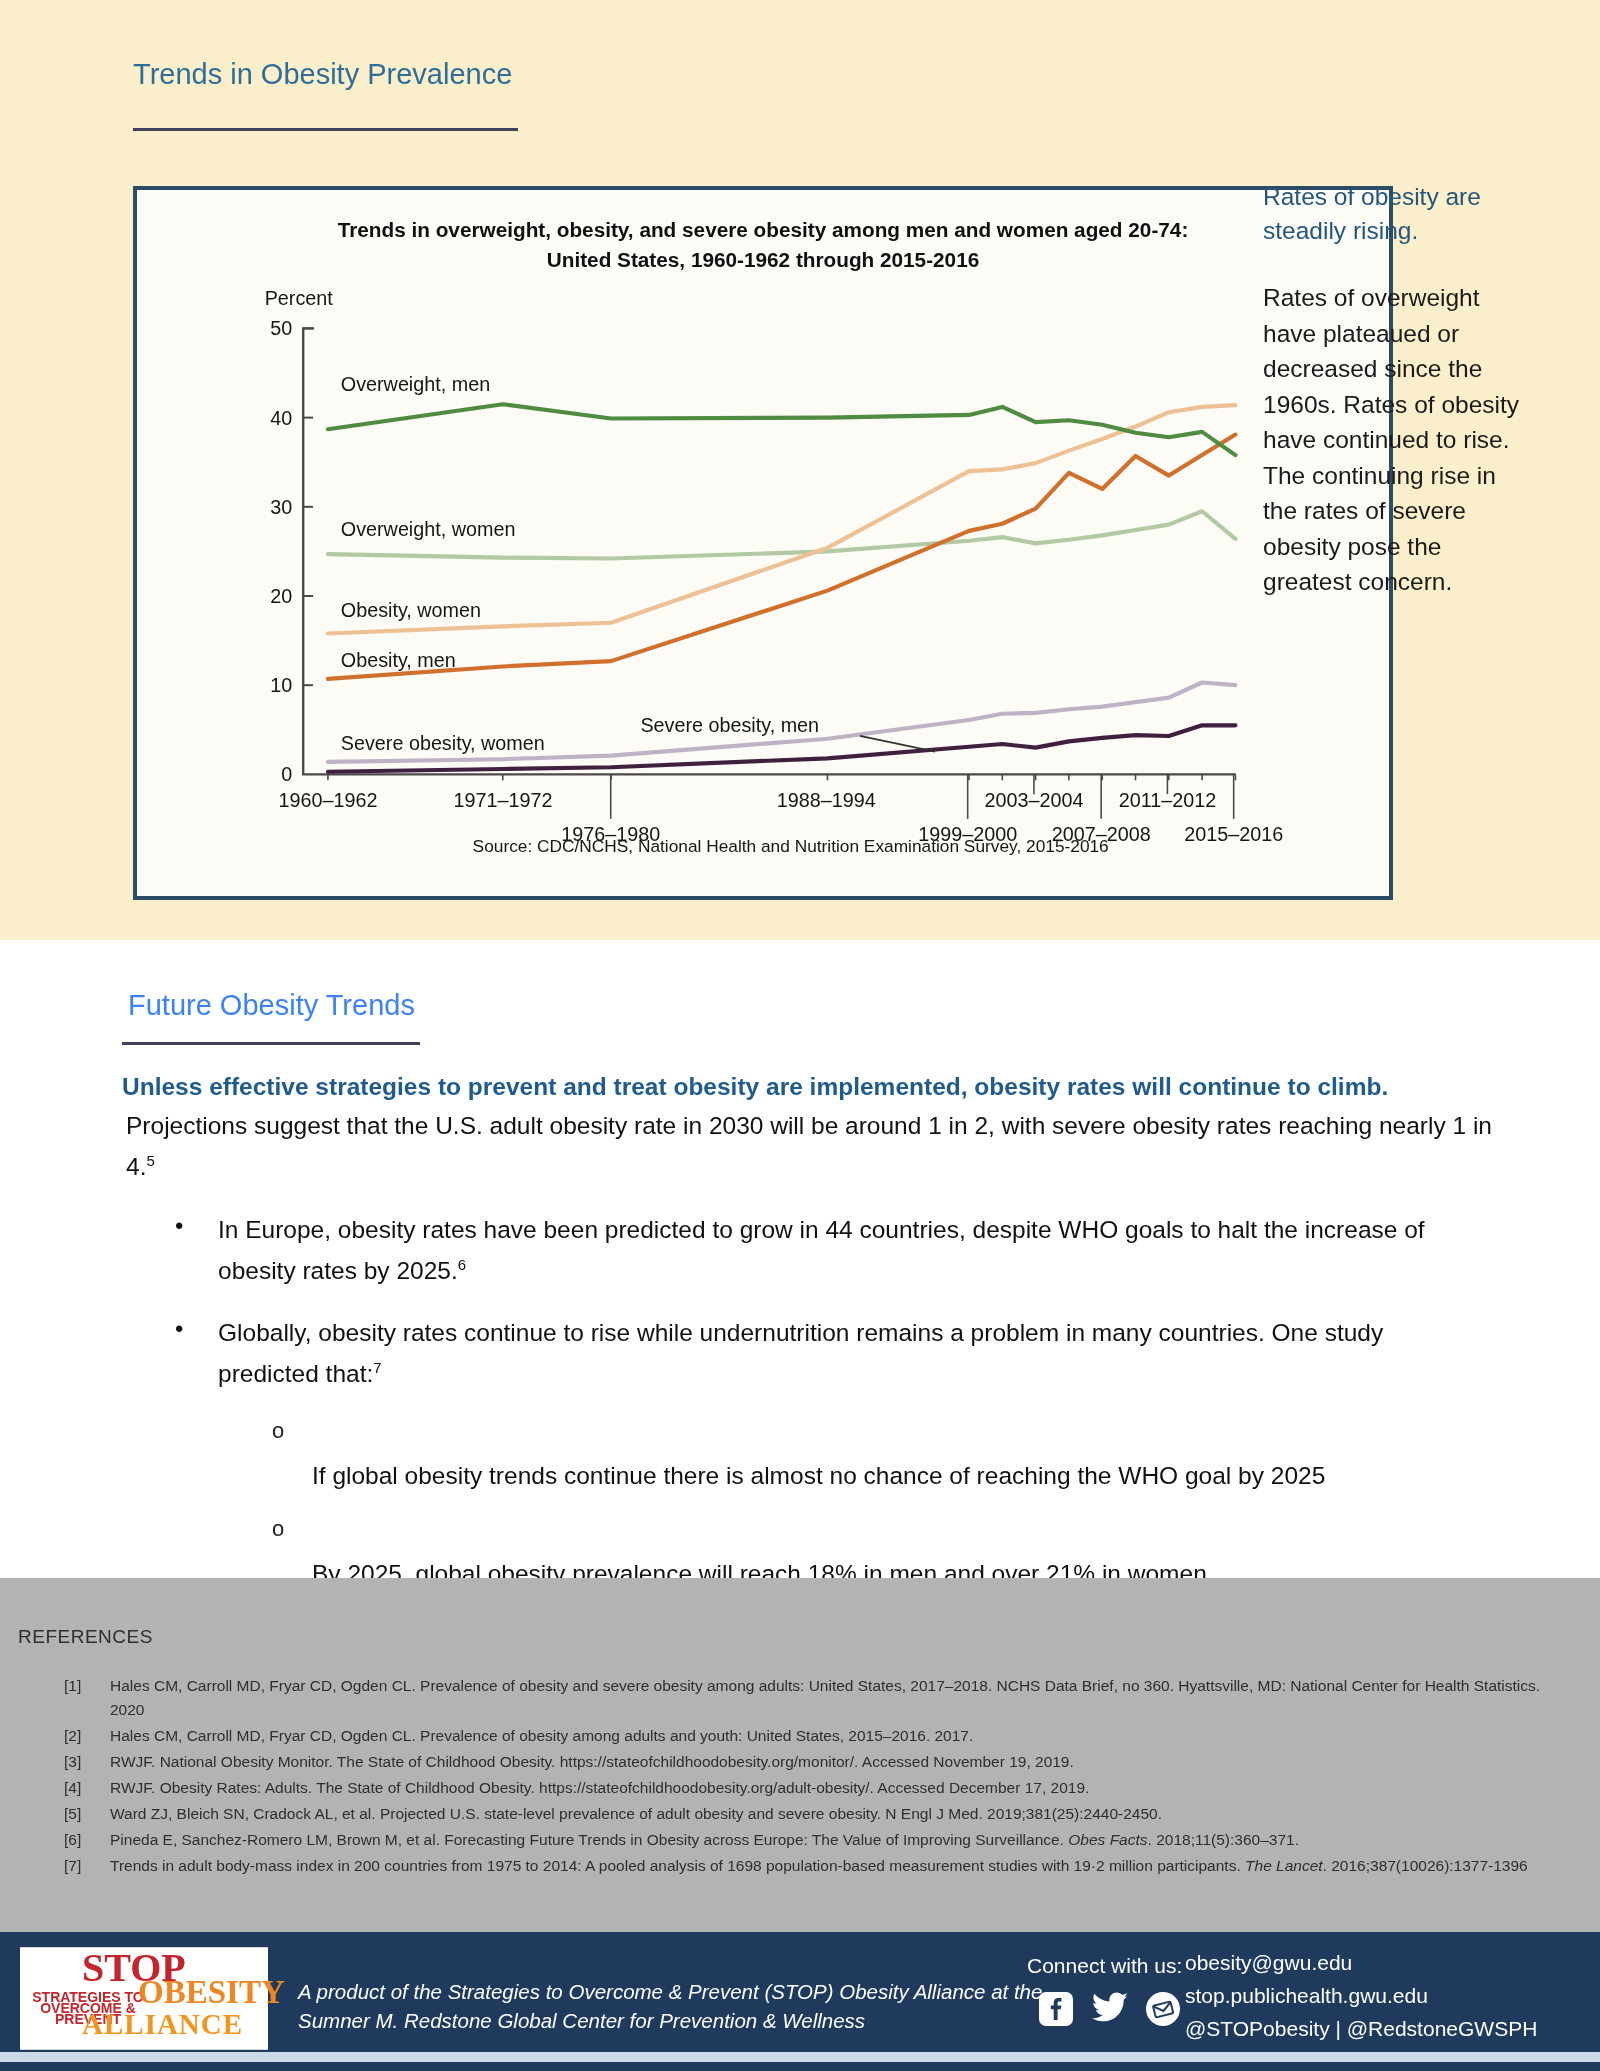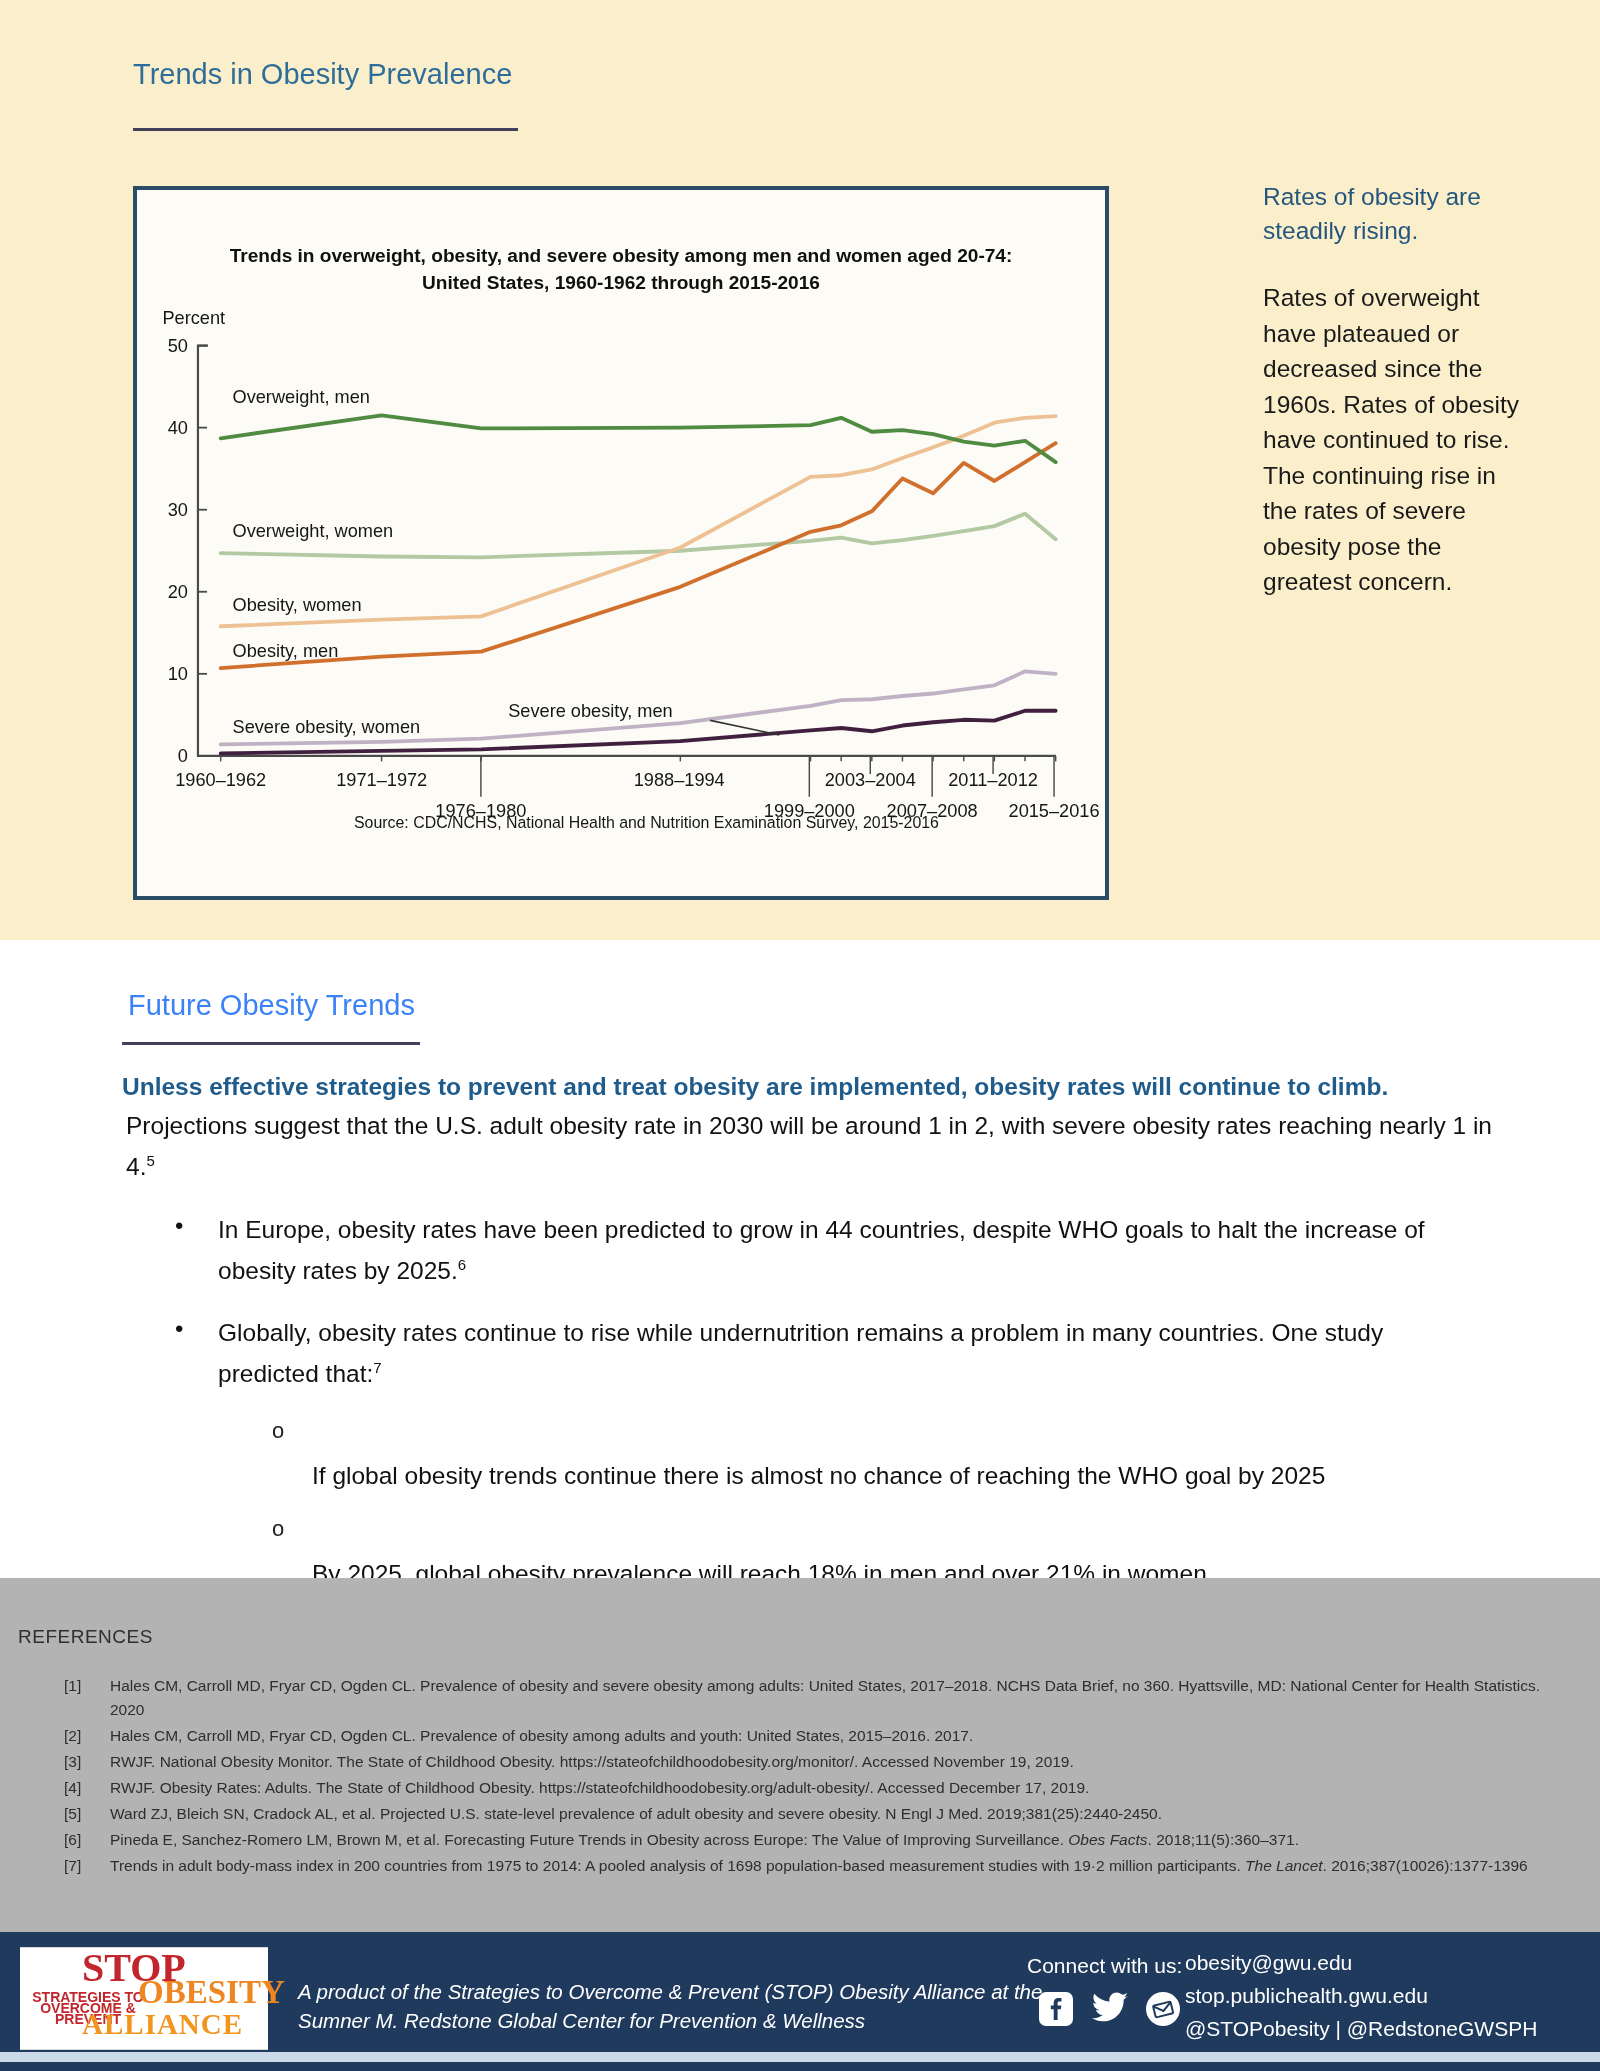--- a/index.html
+++ b/index.html
@@ -4,21 +4,21 @@
 <style>
   html,body{margin:0;padding:0;background:#ffffff;}
   .page{position:relative;width:1600px;height:2071px;overflow:hidden;
         font-family:"Liberation Sans",sans-serif;color:#111;}
 
   
   .cream{position:absolute;left:0;top:0;width:1600px;height:940px;background:#FBEFCB;}
   .page-title{position:absolute;left:133px;top:58px;font-size:29px;color:#2f6d99;}
   .title-rule{position:absolute;left:133px;top:128px;width:385px;height:3px;background:#43405c;}
 
-  .chart-box{position:absolute;left:133px;top:186px;width:976px;height:714px;
+  .chart-box{position:absolute;left:133px;top:186px;width:1260px;height:714px;
              background:#fcfbf5;border:4px solid #2b4b66;box-sizing:border-box;}
   .chart-box svg{width:100%;height:100%;display:block;}
 
   .sidebar{position:absolute;left:1263px;top:180px;width:268px;}
   .sidebar-heading{font-size:24.5px;font-weight:normal;color:#25567c;line-height:34px;margin:0 0 32px 0;}
   .sidebar-body{font-size:24.5px;color:#1a1a1a;line-height:35.5px;margin:0;}
 
   
   .future{position:absolute;left:122px;top:983px;width:1392px;}
   .future-title{font-size:29px;color:#3b82f6;margin:6px;}

